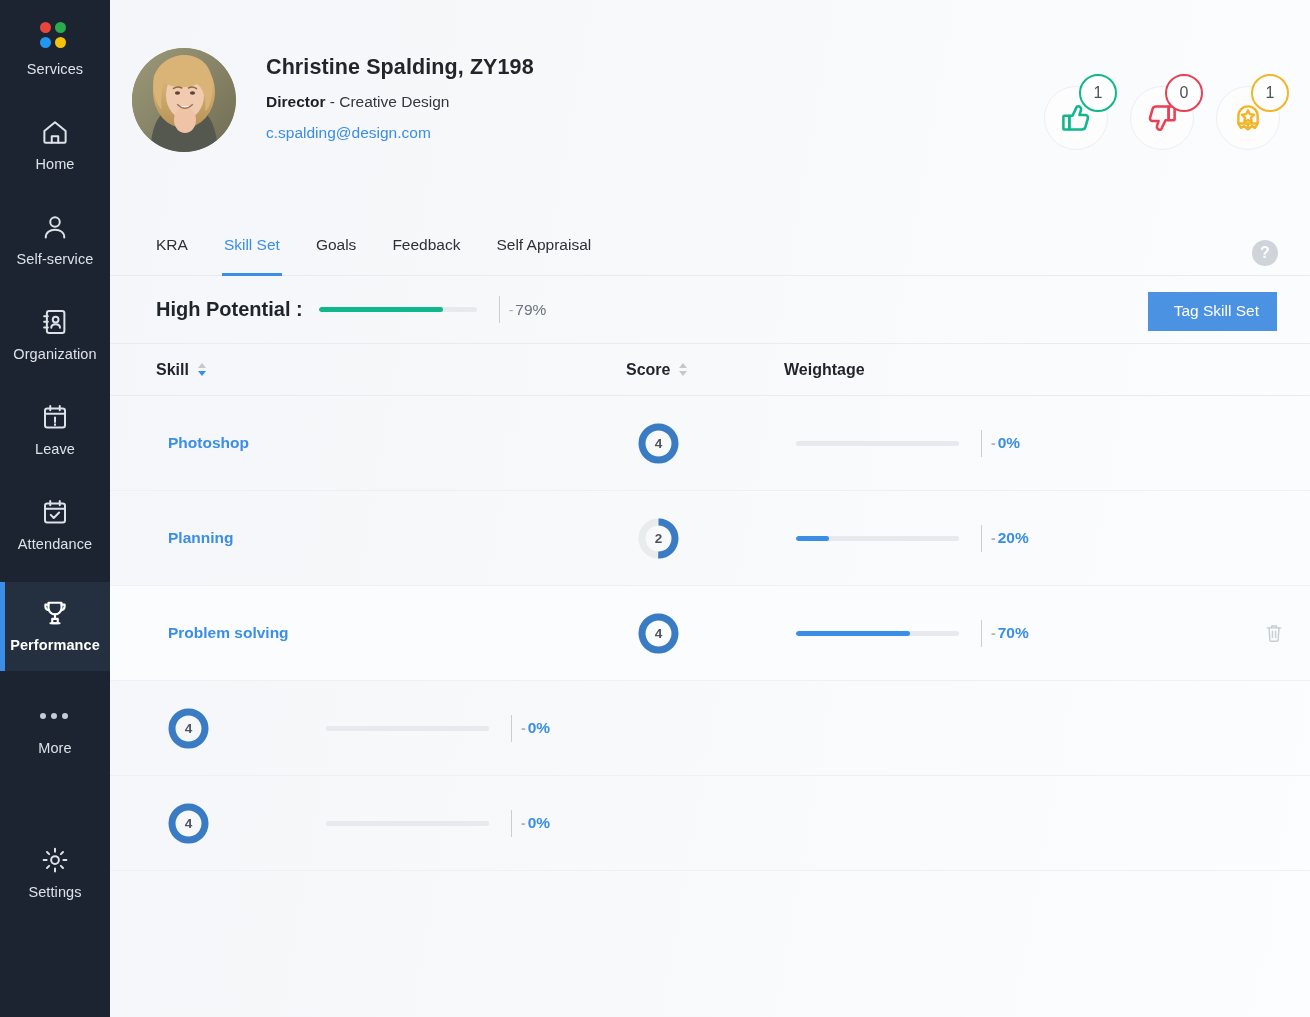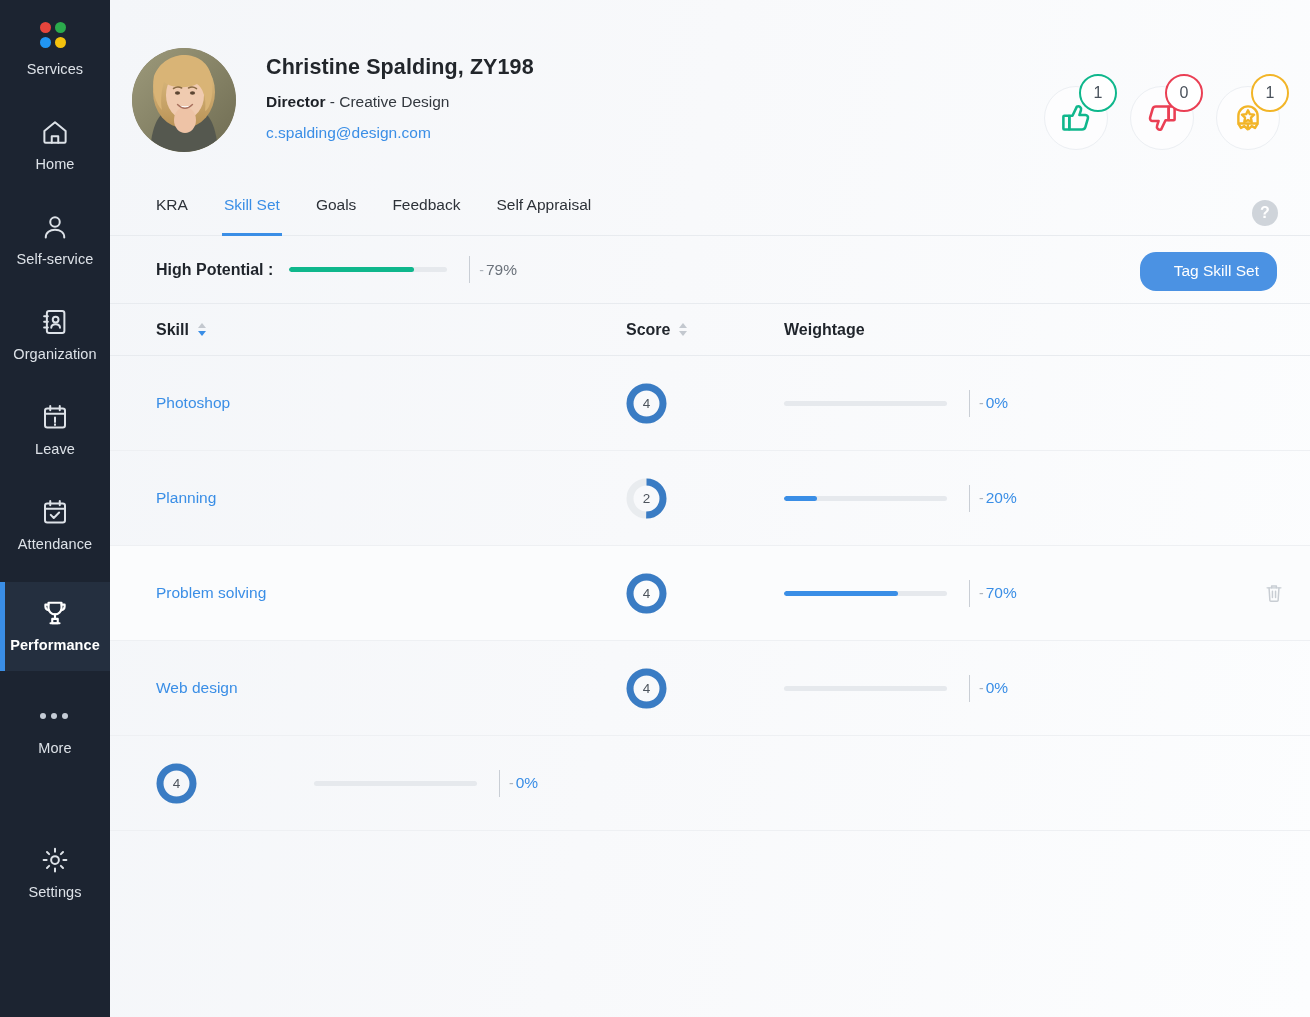--- a/index.html
+++ b/index.html
@@ -122,20 +122,21 @@
   .badge-count.red { border: 2px solid #ea3f54; }
   .badge-count.yellow { border: 2px solid #f2b528; }
 
   
   .tabs {
     display: flex; align-items: center;
     padding-left: 46px;
     height: 48px;
     border-bottom: 1px solid #e8ebef;
     position: relative;
+    margin-top: 40px;
   }
   .tab {
     font-size: 15.5px; color: #2c3138;
     margin-right: 36px;
     height: 48px;
     display: flex; align-items: flex-start; padding-top: 8px;
     cursor: pointer;
     position: relative;
   }
   .tab.active { color: #3a8ee6; }
@@ -155,41 +156,41 @@
 
   
   .potential-bar {
     display: flex; align-items: center;
     height: 68px;
     padding-left: 46px;
     border-bottom: 1px solid #e8ebef;
     position: relative;
   }
   .potential-label {
-    font-size: 16px; font-weight: bold; color: #1f242b;
+    font-size: 20px; font-weight: bold; color: #1f242b;
     margin-right: 16px; white-space: nowrap;
   }
   .meter {
     width: 158px; height: 5px; border-radius: 3px;
     background: #e6e9ed; position: relative; overflow: hidden;
   }
   .meter-fill { position:absolute; left:0; top:0; bottom:0; background: #0fb78c; border-radius: 3px; }
   .meter-fill.blue { background: #3a8ee6; }
   .meter-sep {
     width: 1px; height: 27px; background: #c9ced5; margin: 0 9px 0 22px;
   }
   .meter-dash { color: #aeb4bc; font-size: 14px; margin-right: 2px; }
   .meter-value { font-size: 15.5px; color: #6a717a; }
 
   .tag-btn {
     position: absolute; right: 33px; top: 16px;
     background: #4b92e3; color: #ffffff;
     font-size: 15.5px;
-    padding: 10px 18px 11px 34px;
-    border: none; border-radius: 16px;
+    padding: 10px 18px 11px 26px;
+    border: none; border-radius: 0;
     cursor: pointer;
     font-family: "Liberation Sans", sans-serif;
   }
 
   
   .table { width: 100%; }
   .thead {
     display: flex; align-items: center;
     height: 52px;
     padding-left: 46px;
@@ -205,23 +206,24 @@
     border-left: 4px solid transparent;
     border-right: 4px solid transparent;
   }
   .sort-ico .up { border-bottom: 5px solid #c3c8cf; }
   .sort-ico .down { border-top: 5px solid #c3c8cf; }
   .sort-ico.active .down { border-top-color: #3a8ee6; }
 
   .row {
     display: flex; align-items: center;
     height: 95px;
-    padding-left: 46px;
+    padding-left: 58px;
     border-bottom: 1px solid #eef0f3;
     position: relative;
+    font-weight: bold;
   }
   .row.hovered { background: #fbfcfd; }
   .skill-name { font-size: 15.5px; color: #3a8ee6; cursor: pointer; }
 
   .score-cell { width: 158px; display: flex; align-items: center; }
   .ring { position: relative; width: 41px; height: 41px; }
   .ring .ring-svg { display: block; width: 41px; height: 41px; transform: rotate(-90deg); }
   .ring .ring-num {
     position: absolute; inset: 0;
     display: flex; align-items: center; justify-content: center;
@@ -540,23 +542,20 @@
     <span class="del-icon">
       <svg viewBox="0 0 24 24" fill="none" stroke="#c8cdd3" stroke-width="1.6" stroke-linecap="round" stroke-linejoin="round">
         <path d="M4.5 6.4h15"></path>
         <path d="M9.4 6.4V4.3h5.2v2.1"></path>
         <path d="M6.6 6.4 7.5 20a1 1 0 0 0 1 .9h7a1 1 0 0 0 1-.9l.9-13.6"></path>
         <path d="M10.3 10v7M13.7 10v7"></path>
       </svg>
     </span>
   </div>
   <div class="row">
-    <div class="col-skill">
-      <span class="skill-name">Web design</span>
-    </div>
     <div class="score-cell">
       <span class="ring">
         <svg class="ring-svg" viewBox="0 0 41 41">
           <circle cx="20.5" cy="20.5" r="16.5" fill="none" stroke="#e9ecef" stroke-width="7"></circle>
           <circle cx="20.5" cy="20.5" r="16.5" fill="none" stroke="#3a7cc4" stroke-width="7" stroke-dasharray="103.67255756846318 103.67255756846318"></circle>
         </svg>
         <span class="ring-num">4</span>
       </span>
     </div>
     <div class="weight-cell">

